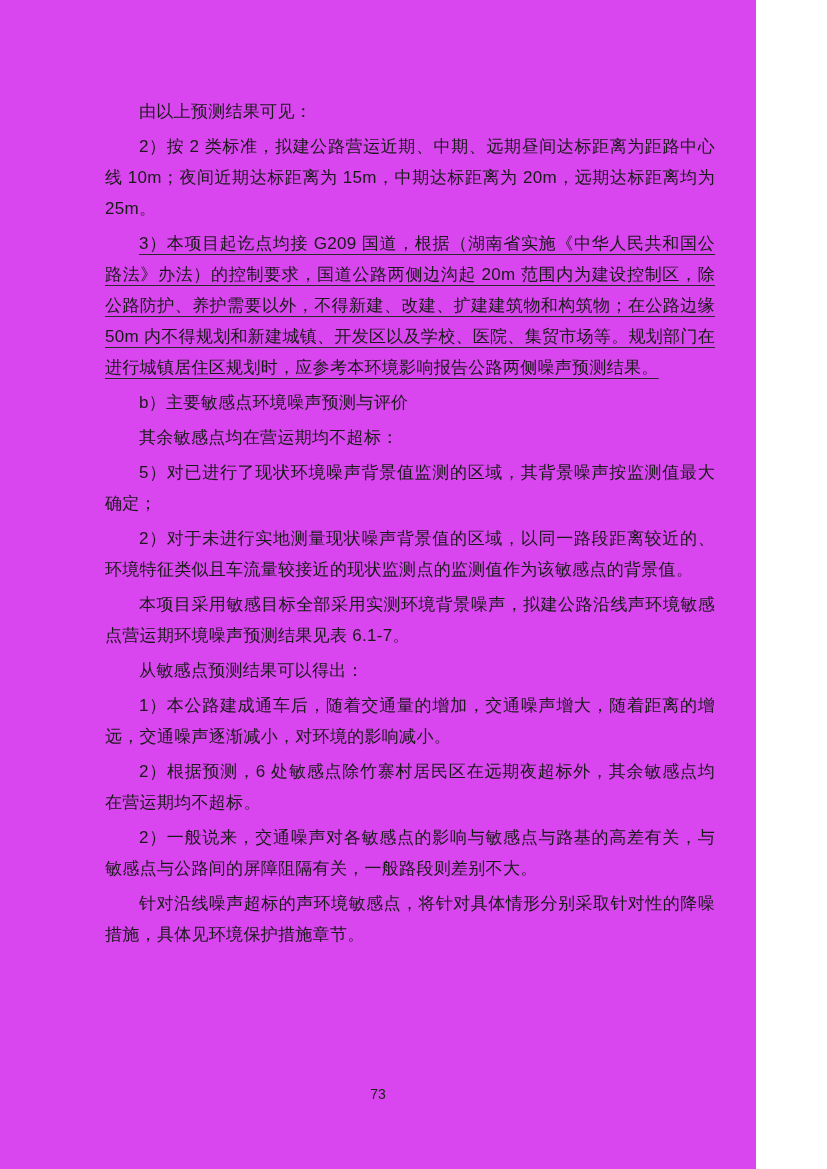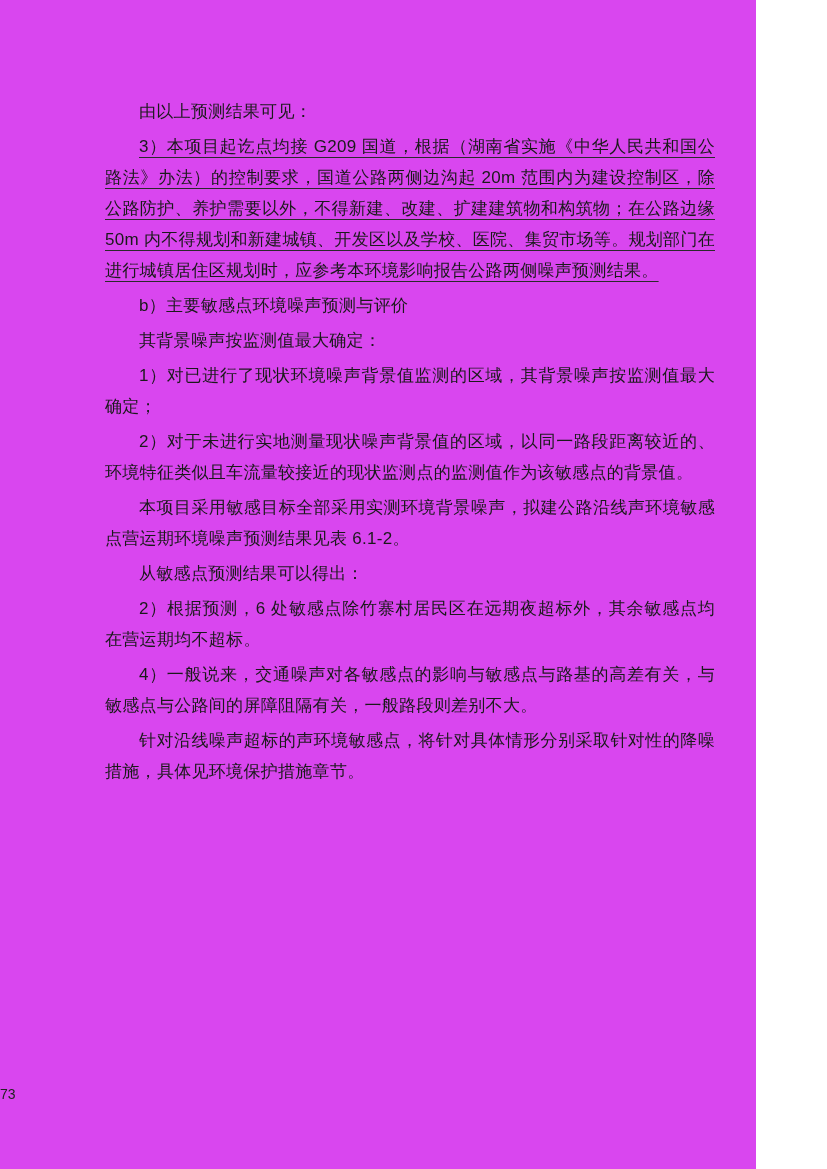--- a/index.html
+++ b/index.html
@@ -36,36 +36,38 @@
     text-decoration: underline;
     text-decoration-thickness: 1.4px;
     text-underline-offset: 5px;
     text-decoration-color: #2a2a2a;
   }
   .footer {
     position: absolute;
     left: 0;
     right: 0;
     top: 1086px;
-    text-align: left;
+    text-align: center;
     font-size: 14px;
     color: #222222;
   }
 </style>
 </head>
 <body>
 
 <div class="page">
   <div class="content">
     <p>由以上预测结果可见：</p>
+    <p>2）按 2 类标准，拟建公路营运近期、中期、远期昼间达标距离为距路中心线 10m；夜间近期达标距离为 15m，中期达标距离为 20m，远期达标距离均为 25m。</p>
     <p class="u">3）本项目起讫点均接 G209 国道，根据（湖南省实施《中华人民共和国公路法》办法）的控制要求，国道公路两侧边沟起 20m 范围内为建设控制区，除公路防护、养护需要以外，不得新建、改建、扩建建筑物和构筑物；在公路边缘 50m 内不得规划和新建城镇、开发区以及学校、医院、集贸市场等。规划部门在进行城镇居住区规划时，应参考本环境影响报告公路两侧噪声预测结果。</p>
     <p>b）主要敏感点环境噪声预测与评价</p>
-    <p>其背景噪声按监测值最大确定：</p>
-    <p>1）对已进行了现状环境噪声背景值监测的区域，其背景噪声按监测值最大确定；</p>
+    <p>其余敏感点均在营运期均不超标：</p>
+    <p>5）对已进行了现状环境噪声背景值监测的区域，其背景噪声按监测值最大确定；</p>
     <p>2）对于未进行实地测量现状噪声背景值的区域，以同一路段距离较近的、环境特征类似且车流量较接近的现状监测点的监测值作为该敏感点的背景值。</p>
-    <p>本项目采用敏感目标全部采用实测环境背景噪声，拟建公路沿线声环境敏感点营运期环境噪声预测结果见表 6.1-2。</p>
+    <p>本项目采用敏感目标全部采用实测环境背景噪声，拟建公路沿线声环境敏感点营运期环境噪声预测结果见表 6.1-7。</p>
     <p>从敏感点预测结果可以得出：</p>
+    <p>1）本公路建成通车后，随着交通量的增加，交通噪声增大，随着距离的增远，交通噪声逐渐减小，对环境的影响减小。</p>
     <p>2）根据预测，6 处敏感点除竹寨村居民区在远期夜超标外，其余敏感点均在营运期均不超标。</p>
-    <p>4）一般说来，交通噪声对各敏感点的影响与敏感点与路基的高差有关，与敏感点与公路间的屏障阻隔有关，一般路段则差别不大。</p>
+    <p>2）一般说来，交通噪声对各敏感点的影响与敏感点与路基的高差有关，与敏感点与公路间的屏障阻隔有关，一般路段则差别不大。</p>
     <p>针对沿线噪声超标的声环境敏感点，将针对具体情形分别采取针对性的降噪措施，具体见环境保护措施章节。</p>
   </div>
   <div class="footer">73</div>
 </div>
 
 </body></html>

